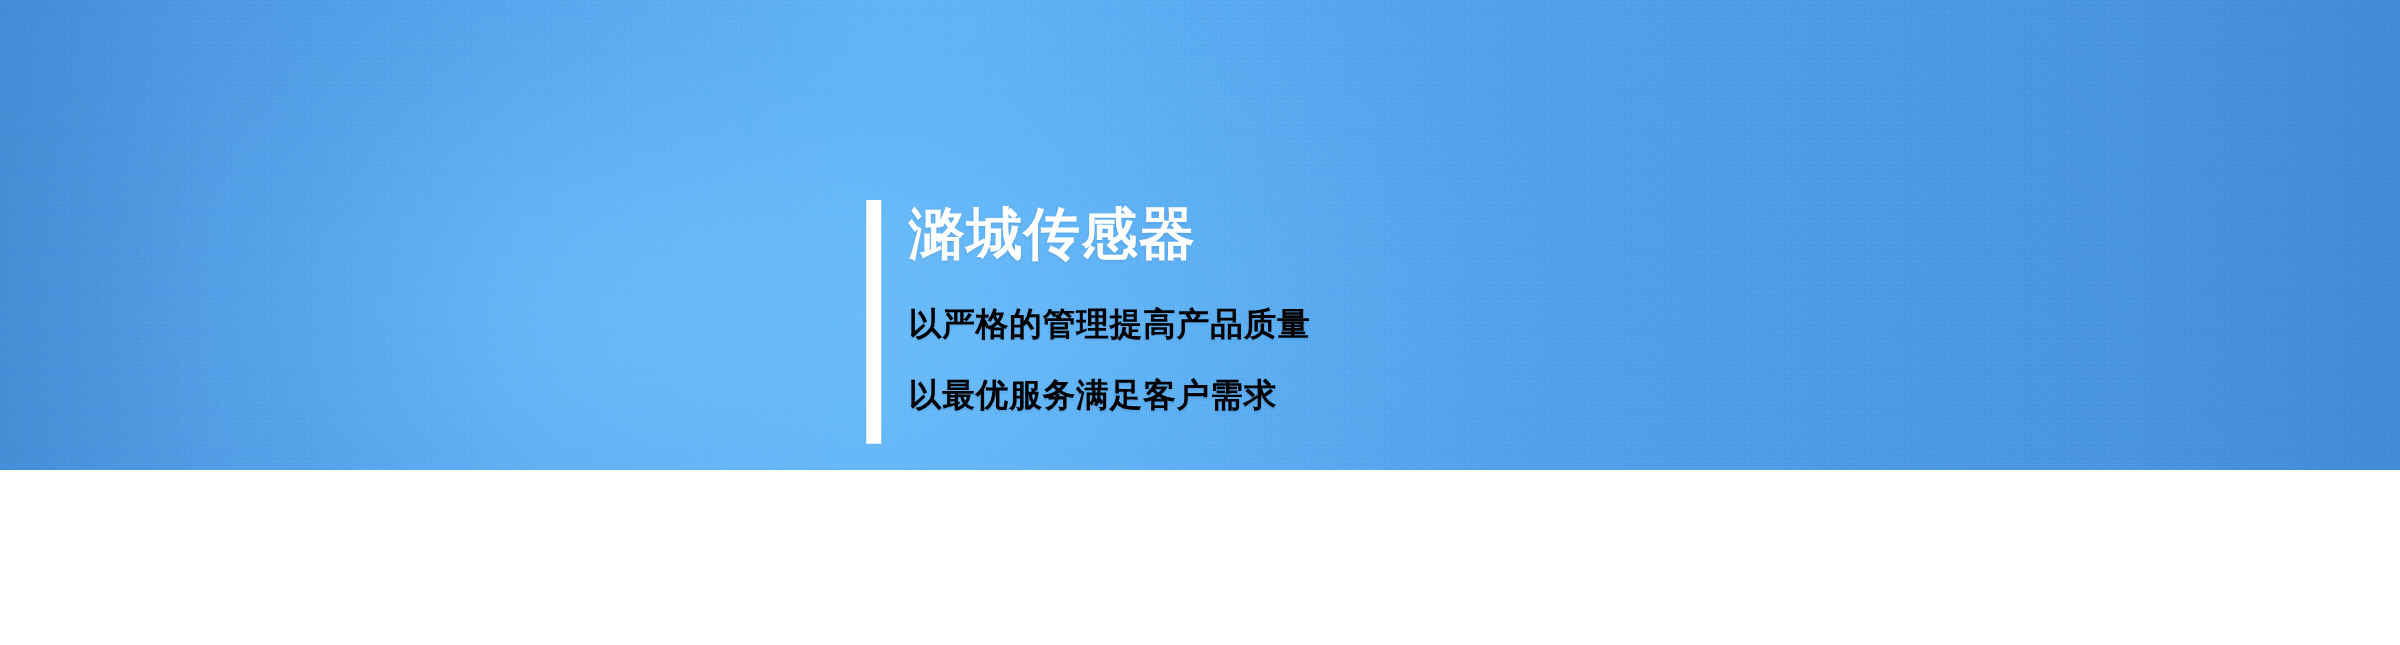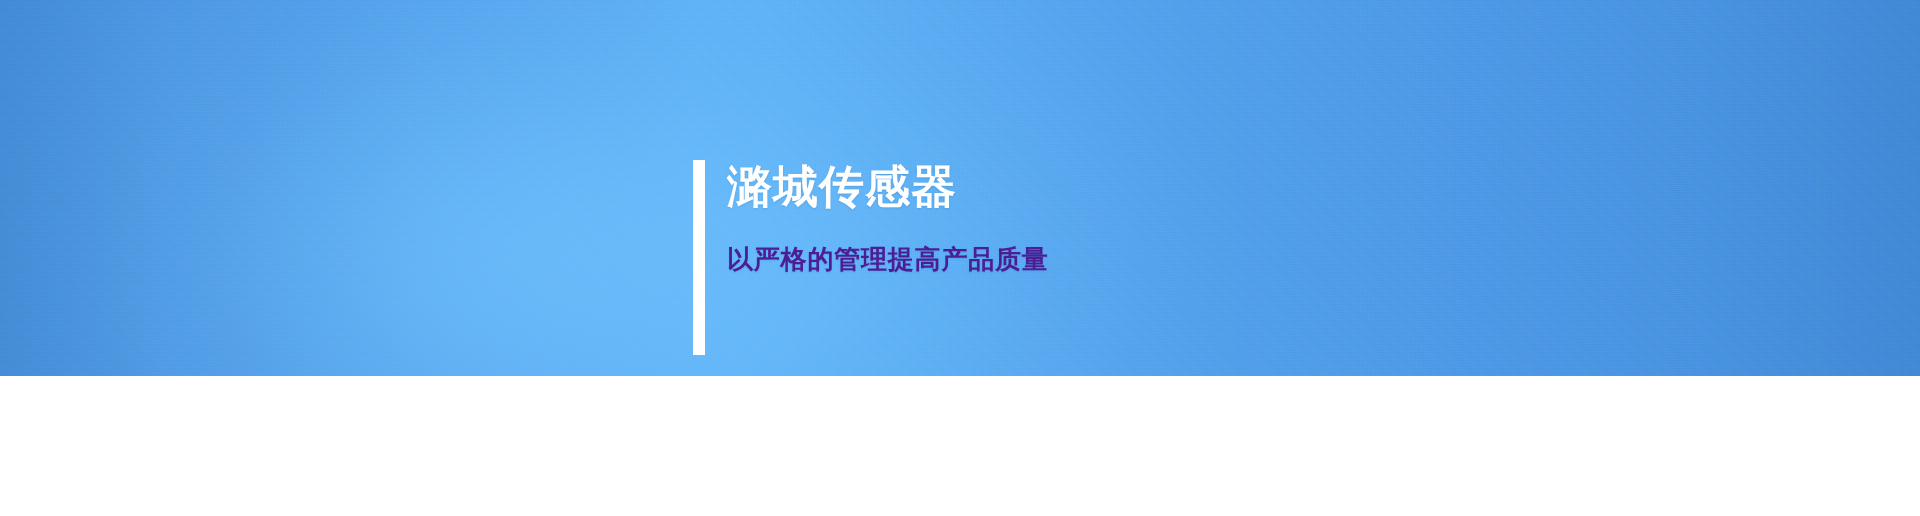--- a/index.html
+++ b/index.html
@@ -141,21 +141,21 @@
     line-height: 1.12;
     letter-spacing: 1px;
     white-space: nowrap;
     margin: 0;
     text-shadow: 0 1px 2px rgba(40, 105, 170, 0.22);
   }
 
   .hero-sub {
     font-size: 26px;
     font-weight: bold;
-    color: #4c1d95;
+    color: #000000;
     line-height: 1.15;
     letter-spacing: 0.8px;
     white-space: nowrap;
     text-shadow: 0 1px 2px rgba(40, 105, 170, 0.20);
   }
   .hero-sub.line1 { margin-top: 33px; }
   .hero-sub.line2 { margin-top: 27px; }
 </style>
 </head>
 <body>
@@ -172,16 +172,17 @@
   <div class="hero">
 
     <div class="accent-bar"></div>
 
     <div class="hero-text">
 
       <h1 class="hero-title">潞城传感器</h1>
 
       <div class="hero-sub line1">以严格的管理提高产品质量</div>
 
+      <div class="hero-sub line2">以最优服务满足客户需求</div>
 
     </div>
   </div>
 </div>
 
 </body></html>

